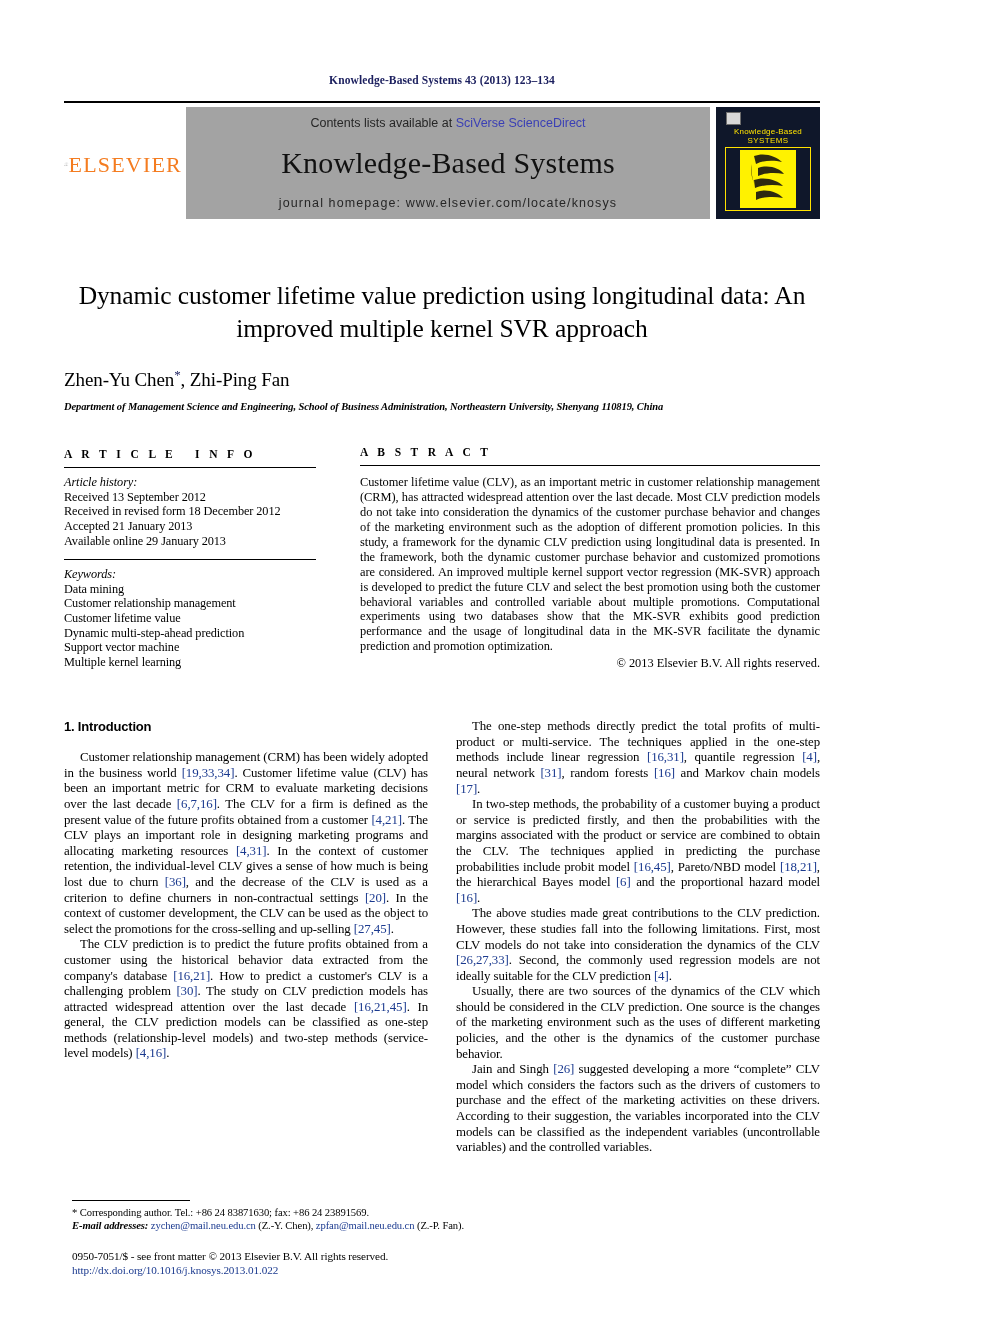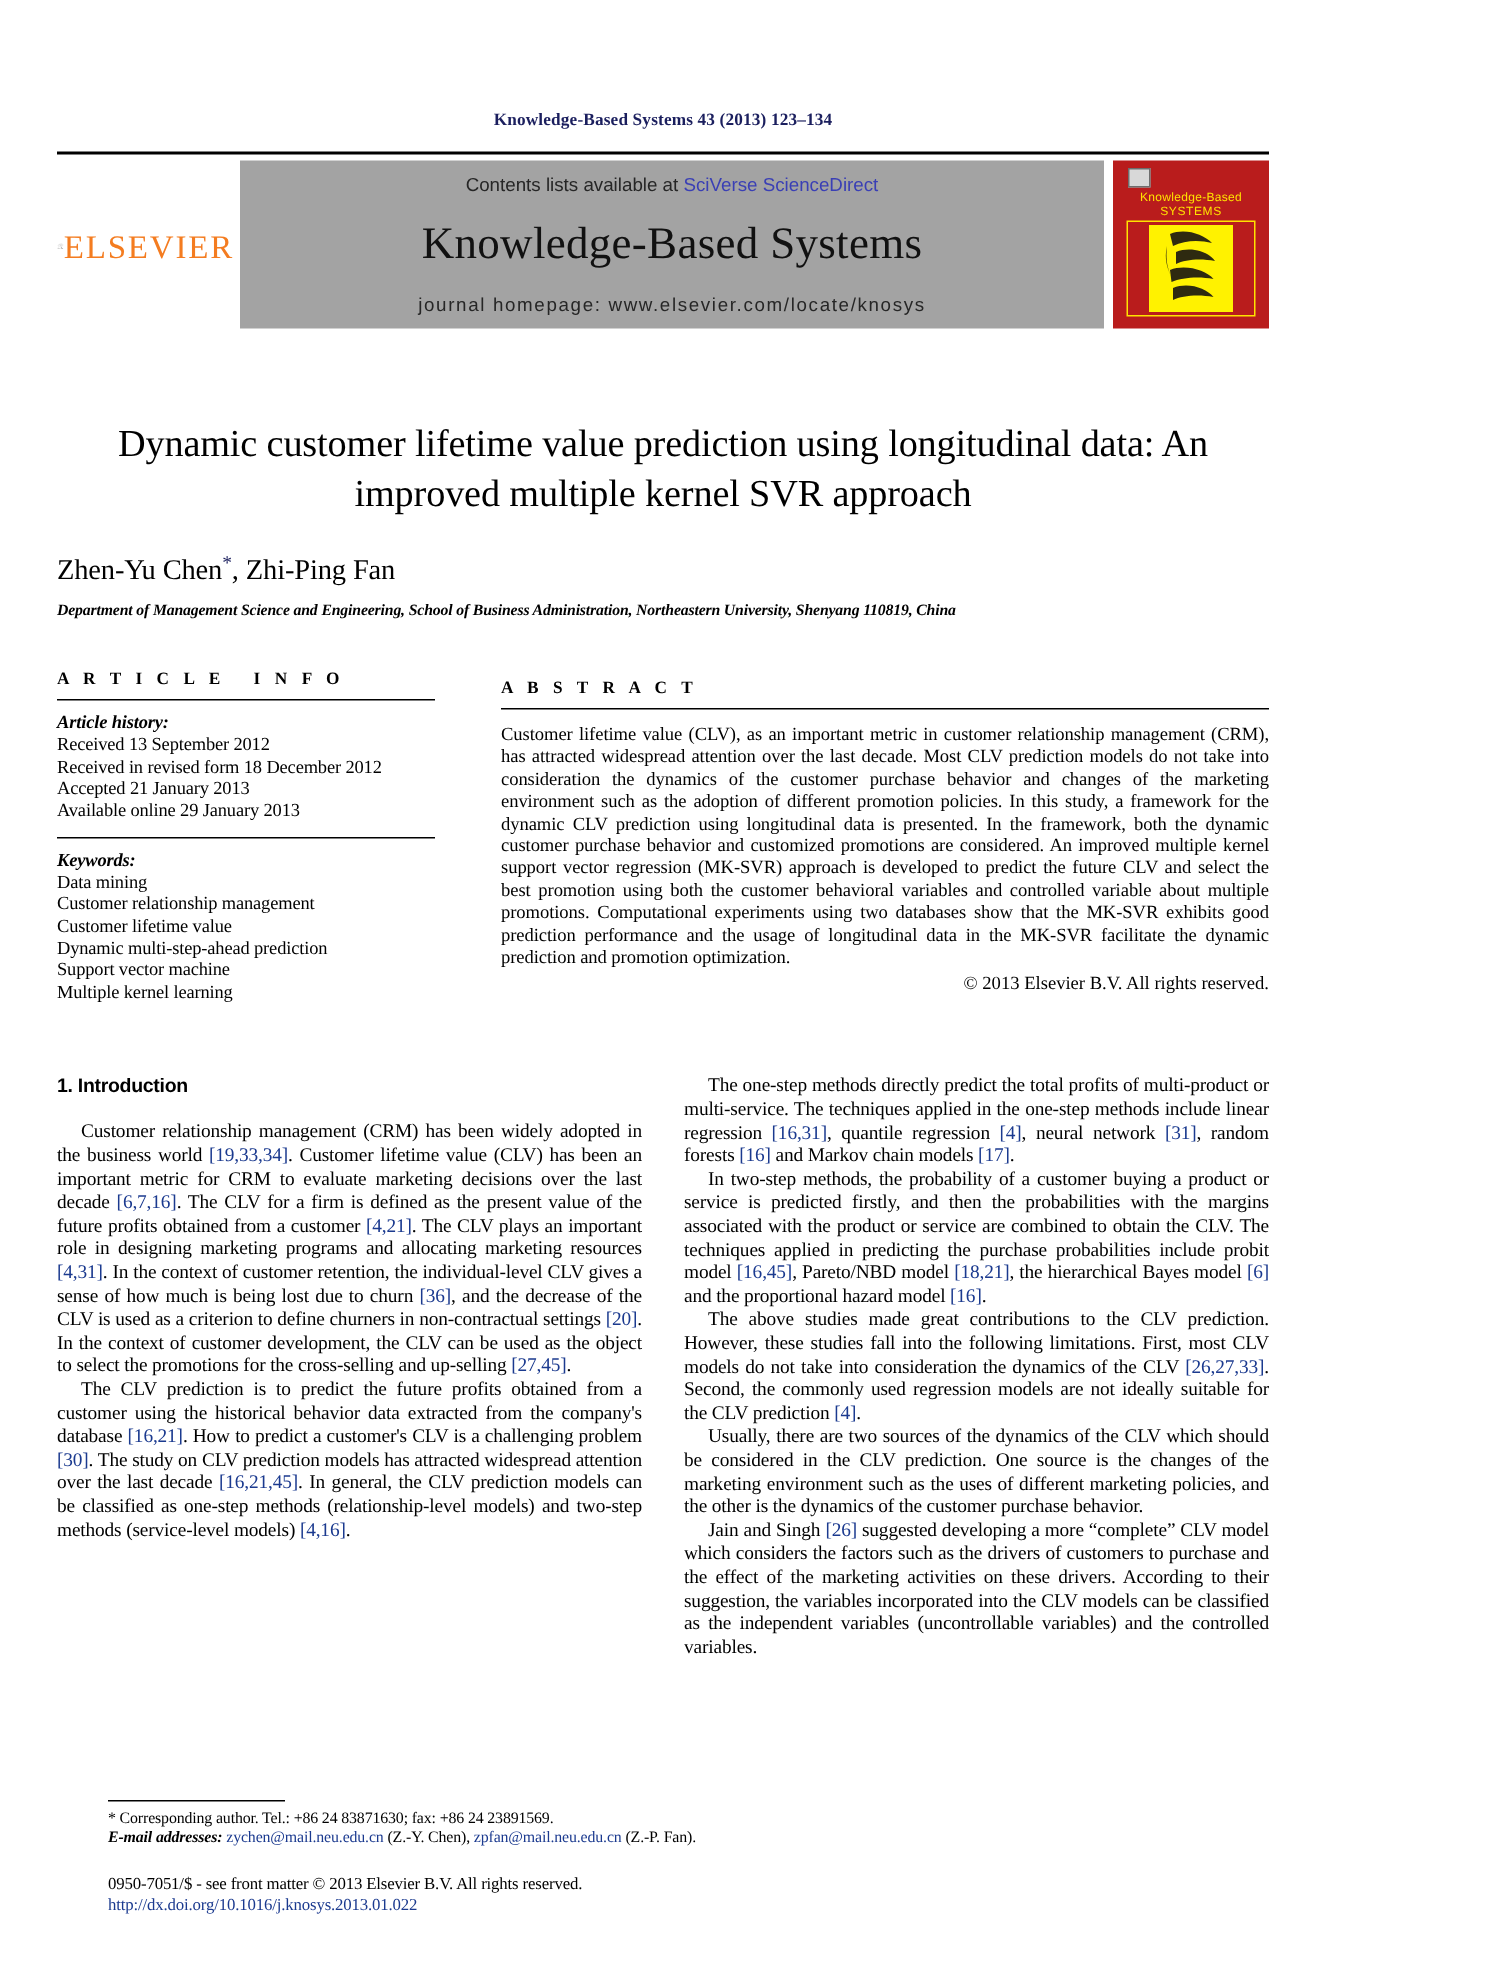--- a/index.html
+++ b/index.html
@@ -13,21 +13,21 @@
     font-family: "Liberation Serif", serif;
     color: #000000;
     position: relative;
     overflow: hidden;
   }
   .page {
     position: relative;
     width: 884px;
     height: 1323px;
     box-sizing: border-box;
-    padding: 0 38px;
+    padding: 0 64px;
   }
 
   
   .running-head {
     text-align: center;
     font-size: 11.5px;
     font-weight: bold;
     color: #1b1f5e;
     padding-top: 74px;
     letter-spacing: 0.1px;
@@ -88,21 +88,21 @@
   }
   .homepage-line {
     font-family: "Liberation Sans", sans-serif;
     font-size: 12.5px;
     letter-spacing: 1.1px;
     color: #262626;
   }
   .cover-thumb {
     width: 104px;
     flex: 0 0 104px;
-    background: #b91c1c;
+    background: #0f172a;
     margin: 4px 0 2px 0;
     position: relative;
     display: flex;
     flex-direction: column;
     align-items: center;
     box-sizing: border-box;
     padding: 5px 8px 8px 8px;
   }
   .cover-smallbox {
     width: 13px; height: 11px;
@@ -180,21 +180,21 @@
   .col-abstract { flex: 1 1 auto; }
   .sec-head {
     font-family: "Liberation Serif", serif;
     font-size: 11.5px;
     font-weight: bold;
     letter-spacing: 3.4px;
     padding-bottom: 7px;
   }
   .rule { border-top: 1px solid #000; }
   .info-group { padding-top: 7px; font-size: 12.3px; line-height: 14.6px; }
-  .info-group .lbl { font-style: italic; font-weight: bold; }
+  .info-group .lbl { font-style: italic; font-weight: normal; }
   .info-group div { letter-spacing: -0.1px; }
   .info-sep { margin-top: 11px; border-top: 1px solid #000; }
   .abstract-body {
     padding-top: 9px;
     font-size: 12.4px;
     line-height: 14.9px;
     text-align: justify;
     letter-spacing: -0.05px;
   }
   .copyright {

